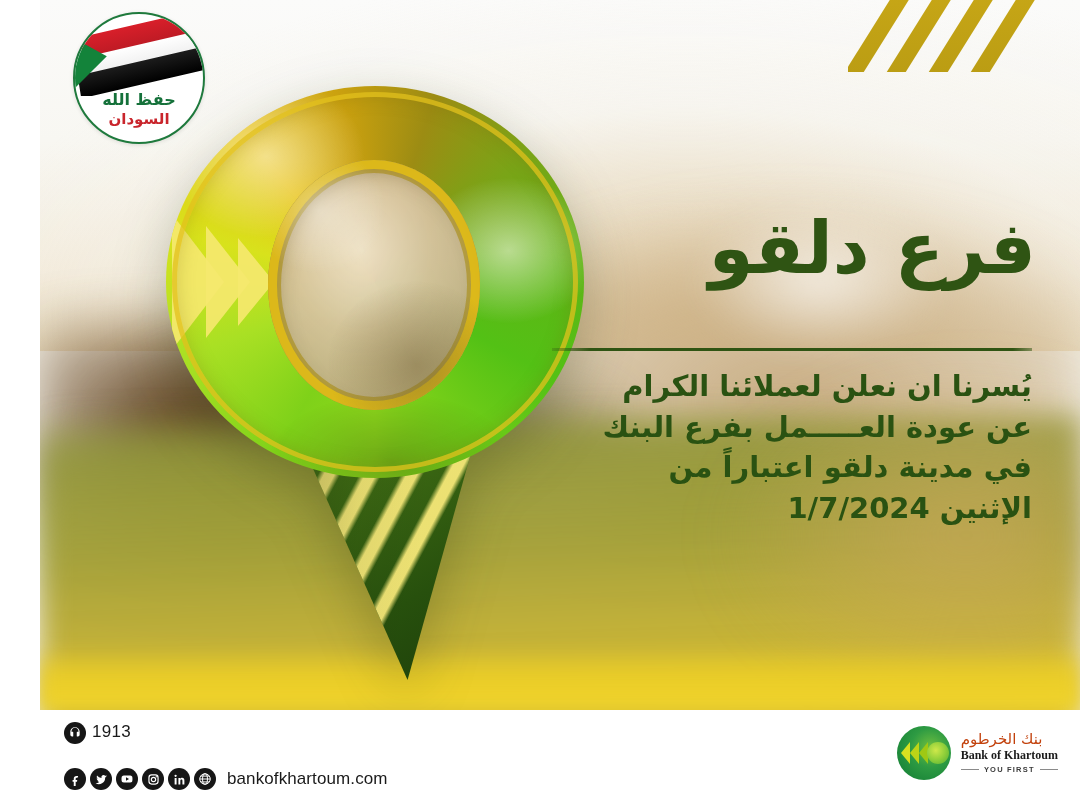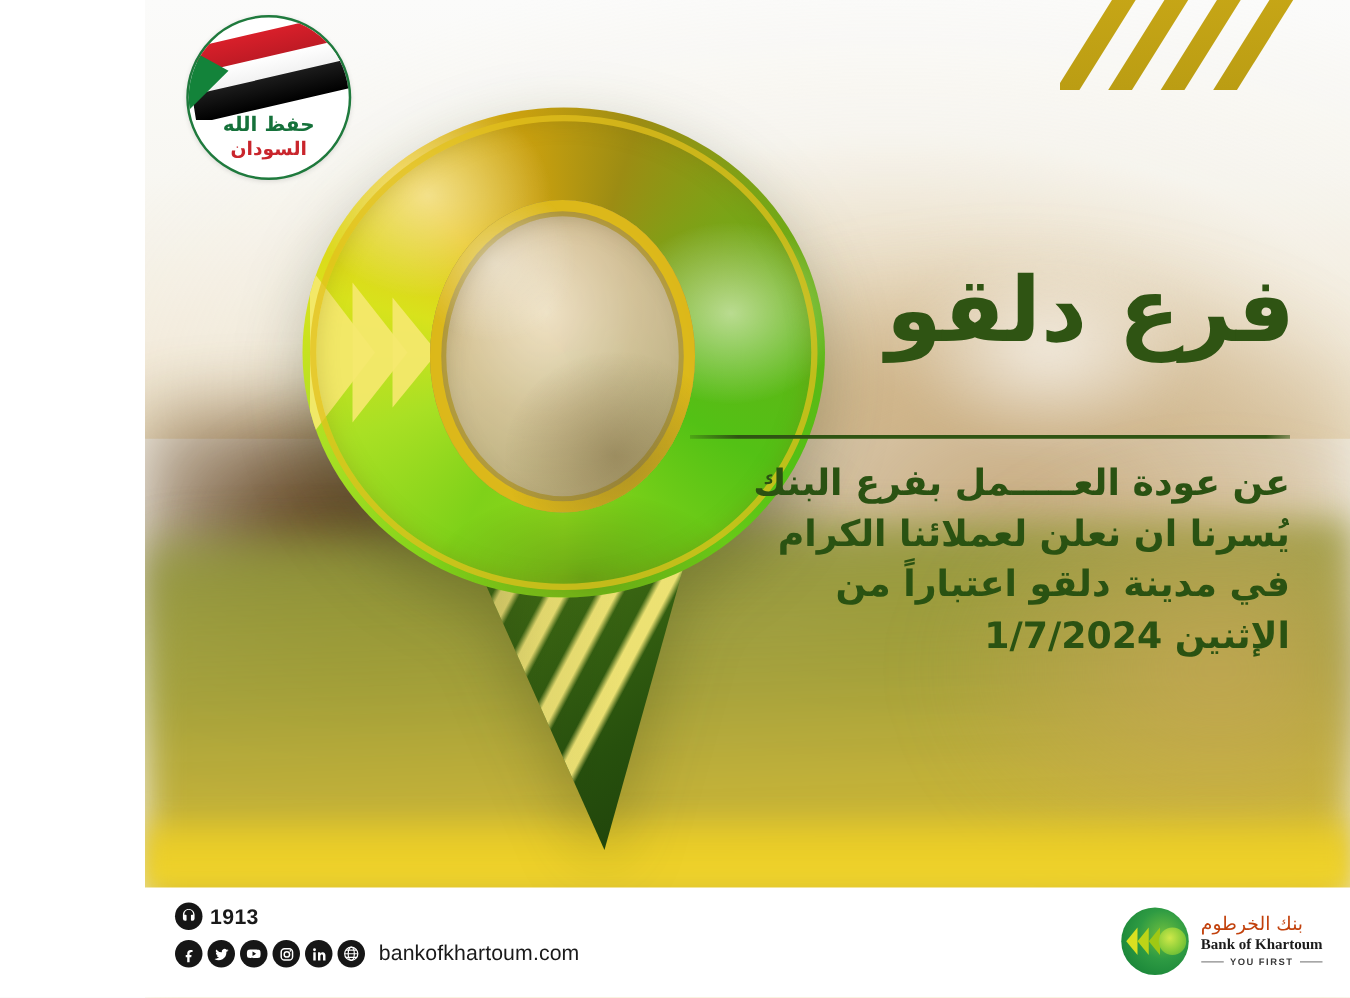--- a/index.html
+++ b/index.html
@@ -7,21 +7,21 @@
 
   html, body {
     width:1080px; height:798px;
     background:#ffffff;
     font-family:"DejaVu Sans", sans-serif;
     overflow:hidden;
   }
 
   #poster {
     position:relative;
-    width:964px; height:798px;
+    width:1040px; height:798px;
     overflow:hidden;
     background:#f2efe6;
   }
 
   
   .bg-stack { position:absolute; inset:0; overflow:hidden; }
 
   .bg-sky {
     position:absolute; left:0; top:0; width:100%; height:44%;
     background:
@@ -256,22 +256,22 @@
 
   
   .footer {
     position:absolute; left:0; bottom:0;
     width:100%; height:88px;
     background:#ffffff;
     direction:ltr;
   }
 
   .contact { position:absolute; left:24px; top:12px; }
-  .row-phone { display:flex; align-items:flex-end; gap:6px; height:22px;font-weight:bold; }
-  .row-social { display:flex; align-items:center; gap:4px; margin-top:8px; }
+  .row-phone { display:flex; align-items:flex-start; gap:6px; height:22px; }
+  .row-social { display:flex; align-items:center; gap:4px; margin-top:24px; }
 
   .ic {
     width:22px; height:22px; border-radius:50%;
     background:#161616;
     display:flex; align-items:center; justify-content:center;
     flex:0 0 auto;
   }
   .ic svg { display:block; }
   .phone-num {
     font-family:"Liberation Sans", sans-serif;
@@ -376,22 +376,22 @@
     <div class="pin-ring-gloss"></div>
     <div class="pin-hole"></div>
     <div class="pin-hole-inner-shadow"></div>
     <div class="pin-ring-rim"></div>
   </div>
 
   <div class="headline">فرع دلقو</div>
   <div class="divider"></div>
 
   <div class="bodytext">
+    <span class="ln">يُسرنا ان نعلن لعملائنا الكرام</span>
     <span class="ln">عن عودة العـــــمل بفرع البنك</span>
-    <span class="ln">يُسرنا ان نعلن لعملائنا الكرام</span>
     <span class="ln">في مدينة دلقو اعتباراً من</span>
     <span class="ln">الإثنين 1/7/2024</span>
   </div>
 
   <div class="footer">
 
     <div class="contact">
 
       <div class="row-phone">
         <span class="ic">

